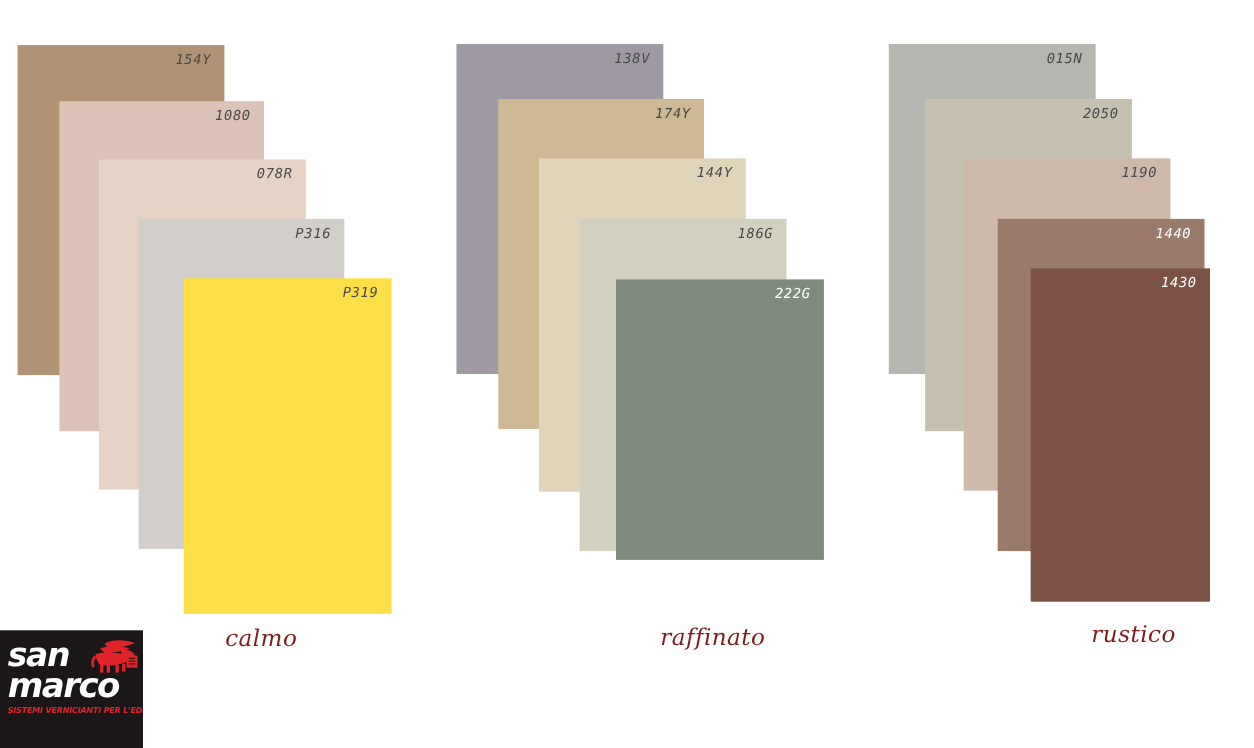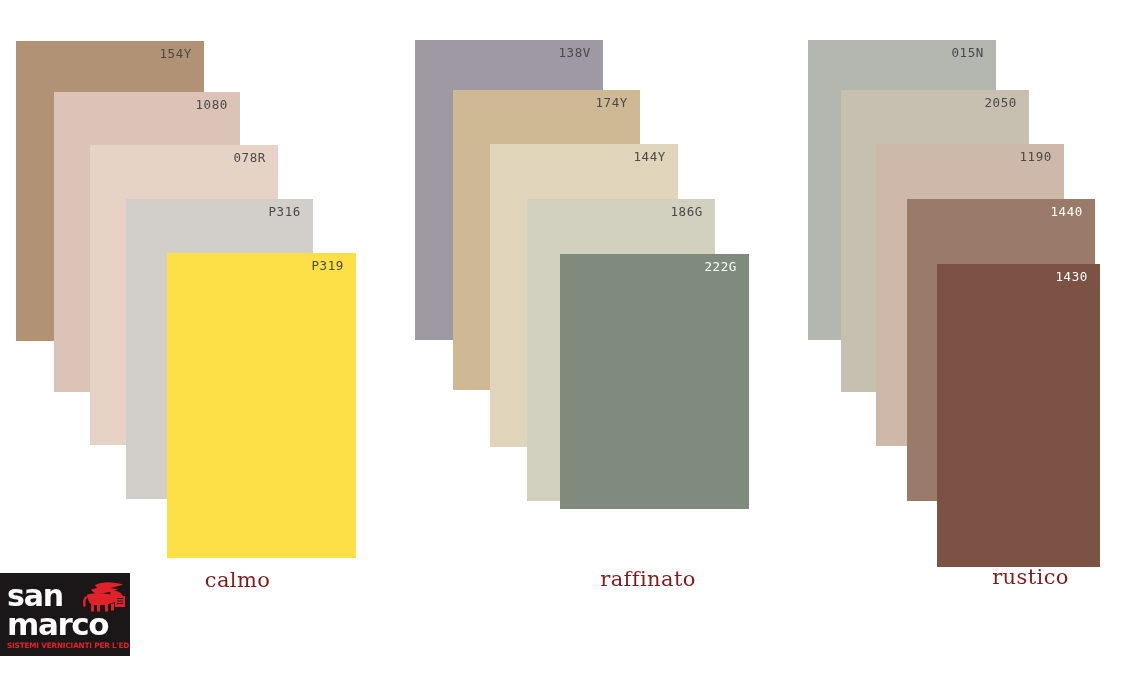--- a/index.html
+++ b/index.html
@@ -13,20 +13,21 @@
     height: 680px;
     position: relative;
     overflow: hidden;
     font-family: "DejaVu Sans Mono", monospace;
     -webkit-font-smoothing: antialiased;
   }
 
   .canvas {
     position: absolute;
     inset: 0;
+    font-style: italic;
   }
 
   
   .palette-group {
     position: absolute;
     top: 0;
     height: 600px;
   }
 
   .swatch-stack {
@@ -64,21 +65,21 @@
     white-space: nowrap;
     text-align: center;
   }
 
   
   .brand-logo {
     position: absolute;
     left: 0;
     top: 573px;
     width: 130px;
-    height: 83px;
+    height: 107px;
     background: #1b1718;
     overflow: hidden;
   }
   .brand-wordmark {
     position: absolute;
     left: 7px;
     top: 8px;
     width: 116px;
   }
   .brand-line {
@@ -168,21 +169,21 @@
           </div>
           <div class="swatch" style="left: 33px; top: 90px; width: 188px; height: 302px; background: rgb(198, 192, 176); z-index: 11;">
             <span class="swatch-code">2050</span>
           </div>
           <div class="swatch" style="left: 68px; top: 144px; width: 188px; height: 302px; background: rgb(205, 184, 170); z-index: 12;">
             <span class="swatch-code">1190</span>
           </div>
           <div class="swatch" style="left: 99px; top: 199px; width: 188px; height: 302px; background: rgb(154, 122, 104); z-index: 13;">
             <span class="swatch-code light">1440</span>
           </div>
-          <div class="swatch" style="left: 129px; top: 264px; width: 163px; height: 303px; background: rgb(123, 82, 68); z-index: 14;">
+          <div class="swatch" style="left: 129px; top: 244px; width: 163px; height: 303px; background: rgb(123, 82, 68); z-index: 14;">
             <span class="swatch-code light">1430</span>
           </div>
         </div>
       </div>
       <div class="palette-name" style="left: 948px; top: 565px; width: 165px;">rustico</div>
     </div>
 
   <div class="brand-logo">
     <div class="brand-wordmark">
       <span class="brand-line">san</span>

